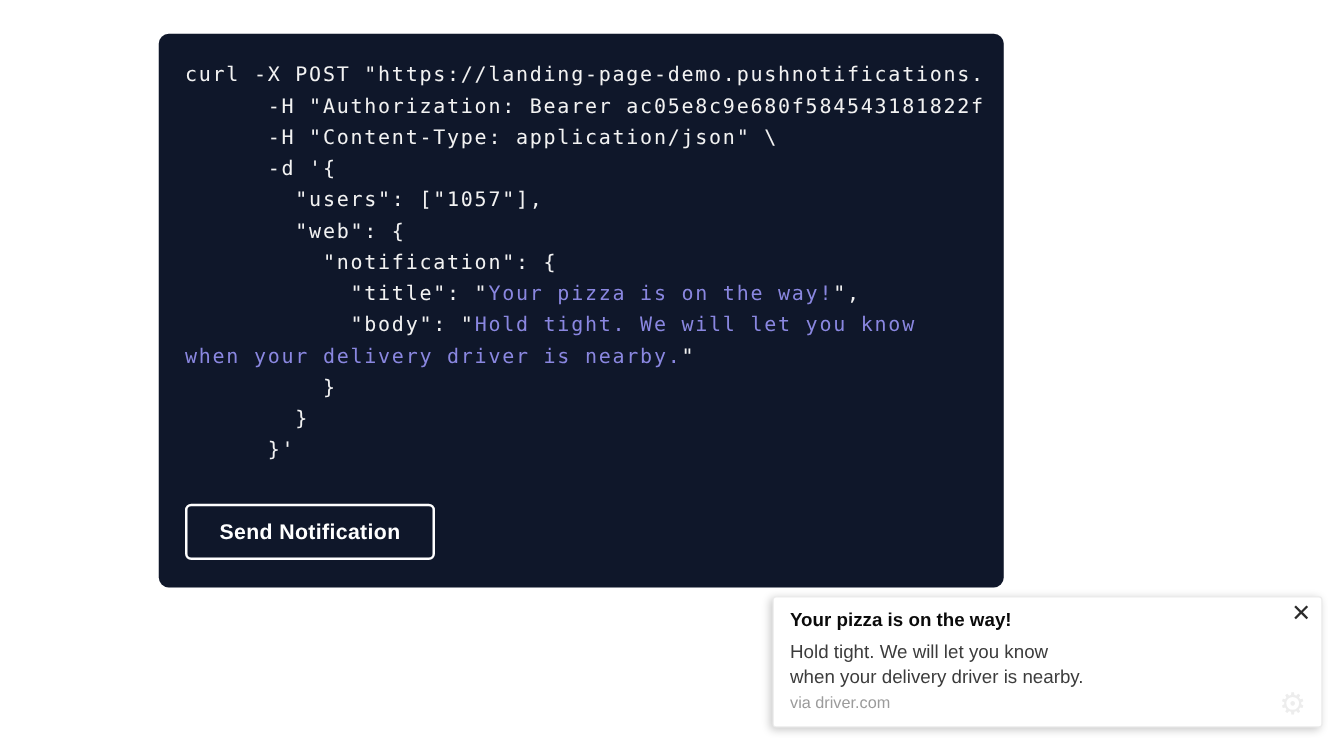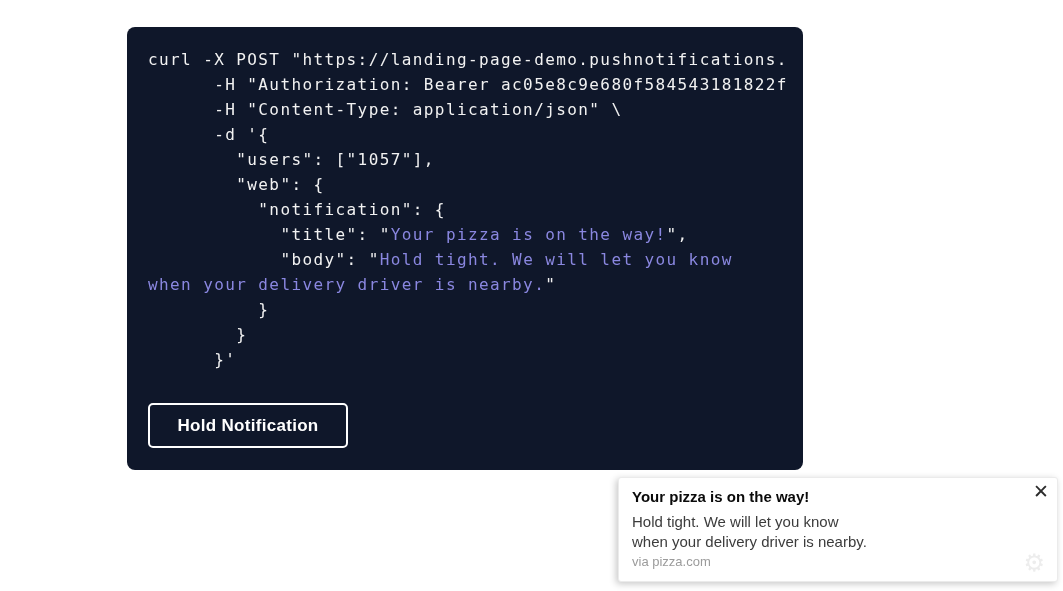--- a/index.html
+++ b/index.html
@@ -103,23 +103,23 @@
     line-height: 24px;
     cursor: pointer;
     font-family: "DejaVu Sans", sans-serif;
   }
 </style>
 </head>
 <body>
 
 <div class="code-panel">
   <pre class="code-block"><div class="code-line"><span>curl -X POST "https://landing-page-demo.pushnotifications.</span></div><div class="code-line"><span>      -H "Authorization: Bearer ac05e8c9e680f584543181822f</span></div><div class="code-line"><span>      -H "Content-Type: application/json" \</span></div><div class="code-line"><span>      -d '{</span></div><div class="code-line"><span>        "users": ["1057"],</span></div><div class="code-line"><span>        "web": {</span></div><div class="code-line"><span>          "notification": {</span></div><div class="code-line"><span>            "title": "</span><span class="accent">Your pizza is on the way!</span><span>",</span></div><div class="code-line"><span>            "body": "</span><span class="accent">Hold tight. We will let you know</span></div><div class="code-line"><span class="accent">when your delivery driver is nearby.</span><span>"</span></div><div class="code-line"><span>          }</span></div><div class="code-line"><span>        }</span></div><div class="code-line"><span>      }'</span></div></pre>
-  <button class="send-btn">Hold Notification</button>
+  <button class="send-btn">Send Notification</button>
 </div>
 
 <div class="toast">
   <div class="toast-title">Your pizza is on the way!</div>
   <div class="toast-body">Hold tight. We will let you know
 when your delivery driver is nearby.</div>
-  <div class="toast-source">via pizza.com</div>
+  <div class="toast-source">via driver.com</div>
   <span class="toast-close">✕</span>
   <span class="toast-gear">⚙</span>
 </div>
 
 </body></html>

